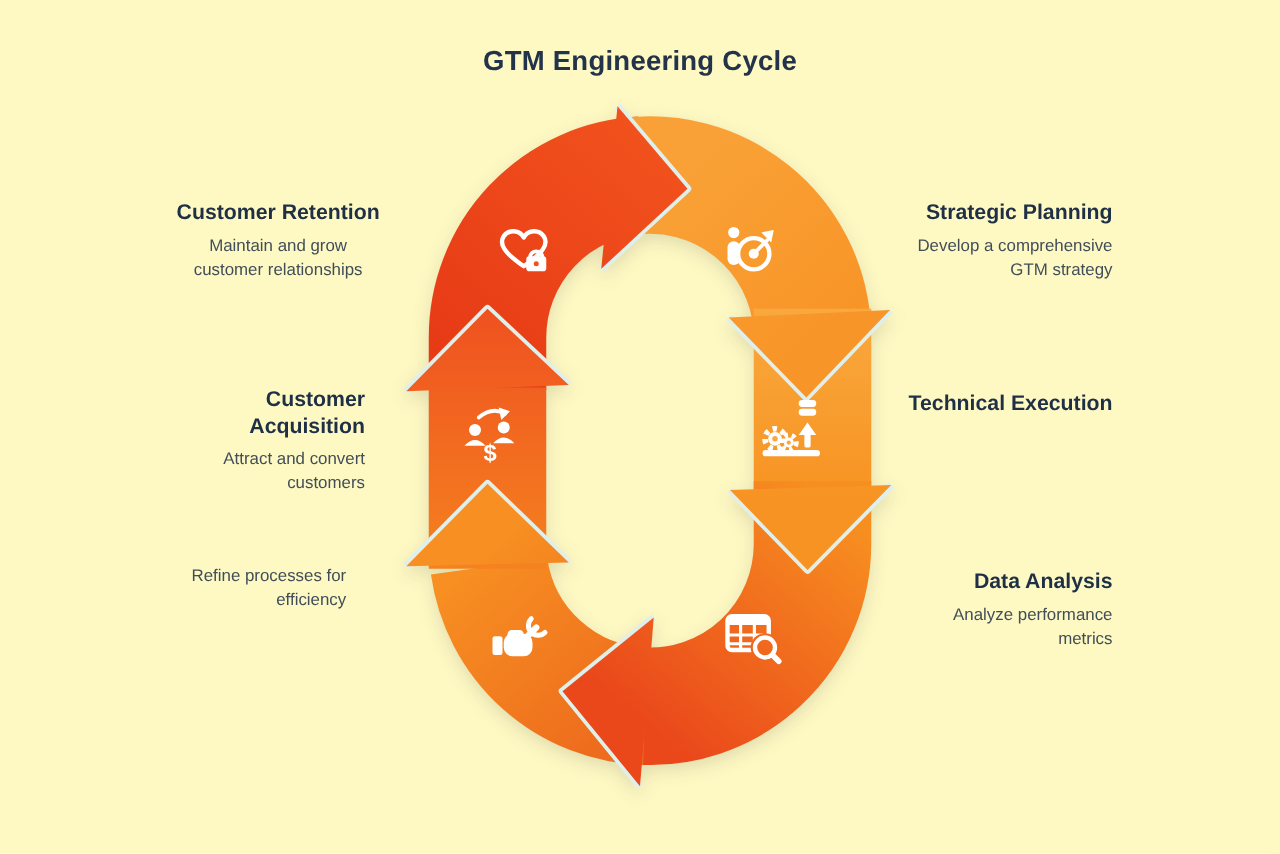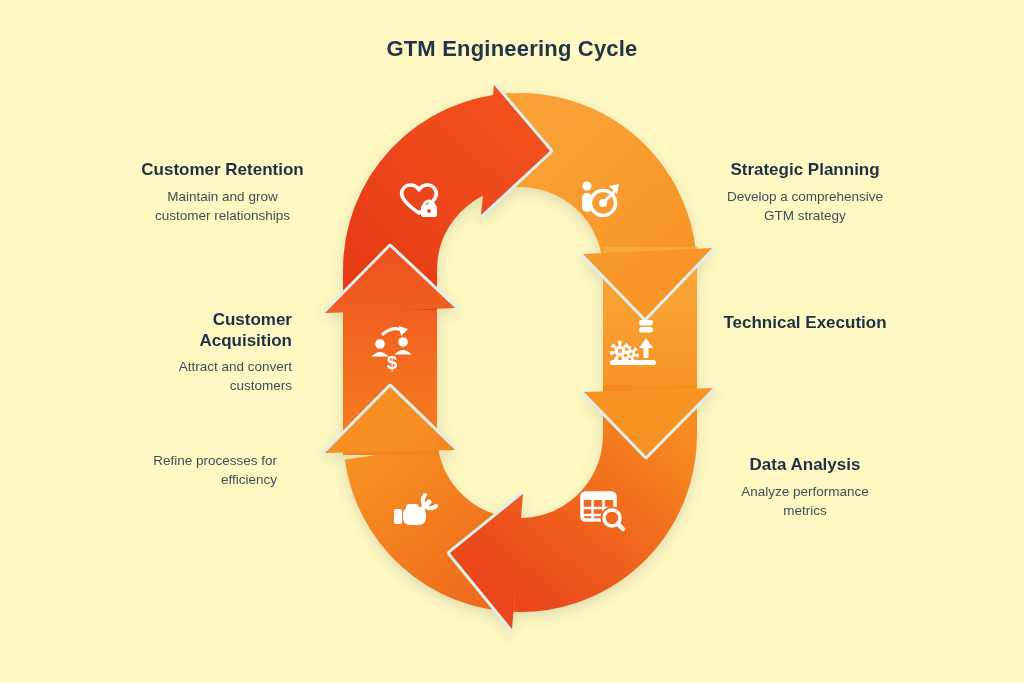--- a/index.html
+++ b/index.html
@@ -21,21 +21,21 @@
     margin:0 0 7px 0;
     font-size:17px;font-weight:bold;line-height:1.22;
     color:#1f3046;
   }
   .label-block p{
     margin:0;
     font-size:13.5px;line-height:1.4;
     color:#414e59;
   }
   .align-right{text-align:right;}
-  .align-left{text-align:center;}
+  .align-left{text-align:right;}
   .block-retention{left:140px;top:160px;width:165px;text-align:center;}
   .block-acquisition{left:140px;top:310px;width:152px;}
   .block-process{left:127px;top:452px;width:150px;}
   .block-strategic{left:720px;top:160px;width:170px;}
   .block-technical{left:720px;top:313px;width:170px;}
   .block-data{left:720px;top:455px;width:170px;}
   .cycle-svg{position:absolute;left:0;top:0;}
   .ring{filter:drop-shadow(0 5px 7px rgba(40,40,40,.14));}
   .band{fill:none;stroke-width:94;stroke-linecap:butt;}
   .ahead{paint-order:stroke;stroke:#e1efeb;stroke-width:6;stroke-linejoin:round;fill-rule:nonzero;}

